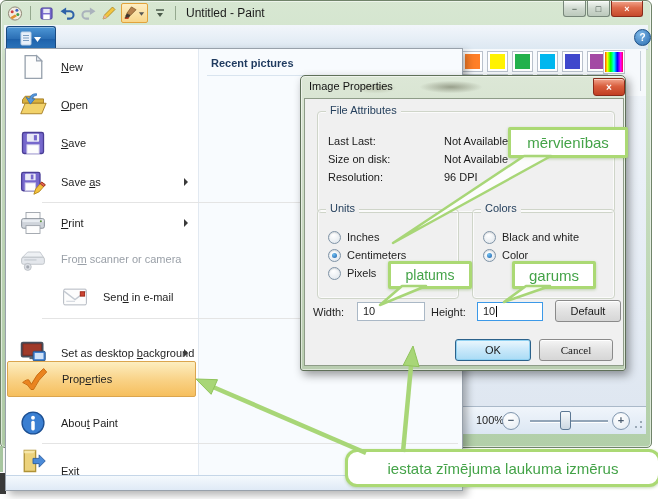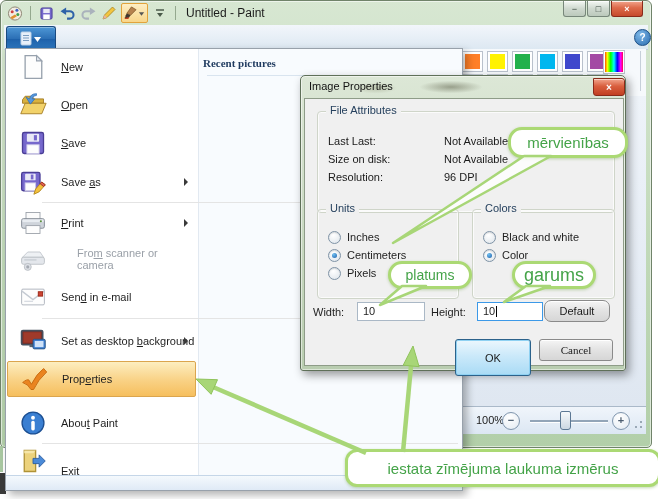--- a/index.html
+++ b/index.html
@@ -69,21 +69,21 @@
   .grip{position:absolute;left:176px;top:11px;width:12px;height:12px;
     background:
      radial-gradient(circle 1px at 9px 9px,#9aa8b6 99%,transparent),
      radial-gradient(circle 1px at 9px 4px,#9aa8b6 99%,transparent),
      radial-gradient(circle 1px at 4px 9px,#9aa8b6 99%,transparent);}
 
   
   .filemenu{position:absolute;left:5px;top:48px;width:456px;height:441px;z-index:10;
     background:#fff;border:1px solid #98a1ab;box-shadow:4px 4px 8px rgba(0,0,0,.3);}
   .menu-right{position:absolute;left:192px;top:0;right:0;bottom:15px;background:#f8fbfe;border-left:1px solid #e2e9f1;}
-  .recent-h{position:absolute;left:4px;top:8px;font-weight:bold;color:#1f3a5f;font-family:Liberation Serif, serif;}
+  .recent-h{position:absolute;left:12px;top:8px;font-weight:bold;color:#1f3a5f;}
   .recent-sep{position:absolute;left:8px;right:10px;top:26px;height:1px;background:#d9e4ef;}
   .menu-footer{position:absolute;left:0;right:0;top:426px;height:14px;
     background:linear-gradient(#f4f9fd,#dfeaf6);border-top:1px solid #c5d6e8;}
   .mi{position:absolute;left:1px;width:189px;height:36px;display:flex;align-items:center;
       padding-left:10px;box-sizing:border-box;}
   .mi .mico{width:32px;height:32px;display:flex;align-items:center;justify-content:center;margin-right:12px;flex:0 0 32px;}
   .mi .milabel{font-size:11px;color:#1e1e1e;}
   .mi.disabled .milabel{color:#9aa0a8;}
   .mi.disabled .mico{opacity:.6;}
   .mi.hl{background:linear-gradient(#fdeec0,#f9d184 55%,#f6bf5e);border:1px solid #dba54e;border-radius:2px;}
@@ -132,21 +132,21 @@
   .field.focus{border-color:#3c99e8;}
   .caret-bar{display:inline-block;width:1px;height:11px;background:#000;vertical-align:-2px;margin-left:1px;}
   .btn{position:absolute;box-sizing:border-box;border:1px solid #8a8a8a;border-radius:3px;
     background:linear-gradient(#f5f5f5,#e4e4e4 45%,#d6d6d6);
     display:flex;align-items:center;justify-content:center;font-size:11px;color:#1a1a1a;
     box-shadow:inset 0 1px 0 #fff;}
   .btn.primary{border:1px solid #2c628b;background:linear-gradient(#ecf7fd,#cbe9fa 45%,#a9dbf5);
     box-shadow:inset 0 0 0 1px #8fd1f2, inset 0 1px 0 #fff;}
 
   
-  .callout{position:absolute;z-index:45;background:#fff;border:3px solid #abd974;border-radius:14px;
+  .callout{position:absolute;z-index:45;background:#fff;border:3px solid #abd974;border-radius:2px;
     display:flex;align-items:center;justify-content:center;color:#44a348;font-size:15px;
     box-sizing:border-box;box-shadow:0 1px 3px rgba(110,160,70,.4);}
   .annot-svg{position:absolute;left:0;top:0;z-index:50;pointer-events:none;}
 
   
   .edge-green{position:absolute;left:0;top:446px;width:3px;height:26px;background:#a9c8a2;}
   .edge-dark{position:absolute;left:0;top:473px;width:6px;height:21px;background:#3a3a3a;}
   u{text-decoration:underline;}
 </style>
 </head>
@@ -323,44 +323,44 @@
               <rect x="8" y="4" width="16" height="8" fill="#fbfbfb" stroke="#9aa0a8"></rect>
               <rect x="3" y="11" width="26" height="11" rx="2" fill="#cfd4db" stroke="#7d858f"></rect>
               <rect x="4" y="12" width="24" height="3" fill="#e8ecf1"></rect>
               <rect x="8" y="19" width="16" height="9" fill="#fdfdfd" stroke="#9aa0a8"></rect>
               <circle cx="25" cy="14" r="1.2" fill="#5a8f3d"></circle>
             </svg>
           </span>
           <span class="milabel"><u>P</u>rint</span>
           <span class="subarrow"></span>
         </div>
-        <div class="mi disabled" style="top: 192px; gap: 16px;">
+        <div class="mi disabled" style="top: 192px;">
           <span class="mico">
             <svg width="28" height="28" viewBox="0 0 32 32">
               <path d="M4 14 l6-6 h14 l4 6 z" fill="#e4e8ee" stroke="#98a0aa"></path>
               <rect x="3" y="14" width="26" height="8" rx="2" fill="#d3d8e0" stroke="#8a929c"></rect>
               <rect x="6" y="16" width="14" height="2" fill="#aeb6c0"></rect>
               <circle cx="10" cy="25" r="4" fill="#c8cdd6" stroke="#8a929c"></circle>
               <circle cx="10" cy="25" r="1.8" fill="#6a7280"></circle>
             </svg>
           </span>
           <span class="milabel">Fro<u>m</u> scanner or camera</span>
         </div>
-        <div class="mi" style="top: 230px;">
+        <div class="mi" style="top: 230px; margin-left: 42px;">
           <span class="mico">
             <svg width="28" height="28" viewBox="0 0 32 32">
               <rect x="3" y="7" width="26" height="18" rx="1.5" fill="#fdfdfd" stroke="#a8aeb8"></rect>
               <path d="M3 9 l13 10 13-10" fill="none" stroke="#c4cad2" stroke-width="1.5"></path>
               <rect x="22" y="10" width="5" height="5" fill="#cc4433" stroke="#992211"></rect>
               <path d="M6 21 h10" stroke="#d8dce2" stroke-width="1.5"></path>
             </svg>
           </span>
           <span class="milabel">Sen<u>d</u> in e-mail</span>
         </div>
-        <div class="mi" style="top: 274px;">
+        <div class="mi" style="top: 286px;">
           <span class="mico">
             <svg width="28" height="28" viewBox="0 0 32 32">
               <rect x="3" y="4" width="24" height="16" rx="1.5" fill="#7a2a22" stroke="#474f5c" stroke-width="2"></rect>
               <rect x="5" y="6" width="20" height="12" fill="#a03a2a"></rect>
               <rect x="12" y="20" width="6" height="3" fill="#5a6470"></rect>
               <rect x="16" y="14" width="14" height="11" rx="1.5" fill="#3f7fd0" stroke="#27517e"></rect>
               <rect x="18" y="16" width="10" height="7" fill="#cfe2f8"></rect>
             </svg>
           </span>
           <span class="milabel">Set as desktop <u>b</u>ackground</span>
@@ -459,30 +459,30 @@
       </div>
 
       <span class="abs" style="left:8px;top:207px;">Width:</span>
       <div class="field" style="left:52px;top:203px;width:68px;">
         <span>10</span>
       </div>
       <span class="abs" style="left:126px;top:207px;">Height:</span>
       <div class="field focus" style="left:172px;top:203px;width:66px;">
         <span>10</span><span class="caret-bar"></span>
       </div>
-      <div class="btn" style="left:239px;top:201px;width:66px;height:22px;border-radius:7px;">Default</div>
-
-      <div class="btn primary" style="left:150px;top:240px;width:76px;height:37px;">OK</div>
+      <div class="btn" style="left:250px;top:201px;width:66px;height:22px;">Default</div>
+
+      <div class="btn primary" style="left:150px;top:240px;width:76px;height:22px;">OK</div>
       <div class="btn" style="left:234px;top:240px;width:74px;height:22px;font-family:Liberation Serif, serif;">Cancel</div>
     </div>
   </div>
 
   <div class="callout" style="left:508px;top:127px;width:120px;height:31px;">mērvienības</div>
   <div class="callout" style="left:388px;top:261px;width:84px;height:28px;font-size:14px;">platums</div>
-  <div class="callout" style="left:512px;top:261px;width:84px;height:28px;font-size:18px;text-align:right;">garums</div>
+  <div class="callout" style="left:512px;top:261px;width:84px;height:28px;font-size:15px;text-align:right;">garums</div>
   <div class="callout" style="left:345px;top:449px;width:316px;height:38px;border-radius:12px;">iestata zīmējuma laukuma izmērus</div>
 
   <svg class="annot-svg" width="658" height="499" viewBox="0 0 658 499">
 
     <polygon points="524,156 551,156 393,243" fill="rgba(255,255,255,0.78)" stroke="#a8d677" stroke-width="2.5" stroke-linejoin="round"></polygon>
 
     <polygon points="402,286 426,286 380,305" fill="rgba(255,255,255,0.85)" stroke="#a8d677" stroke-width="2.5" stroke-linejoin="round"></polygon>
 
     <polygon points="526,286 550,286 504,302" fill="rgba(255,255,255,0.85)" stroke="#a8d677" stroke-width="2.5" stroke-linejoin="round"></polygon>
 

